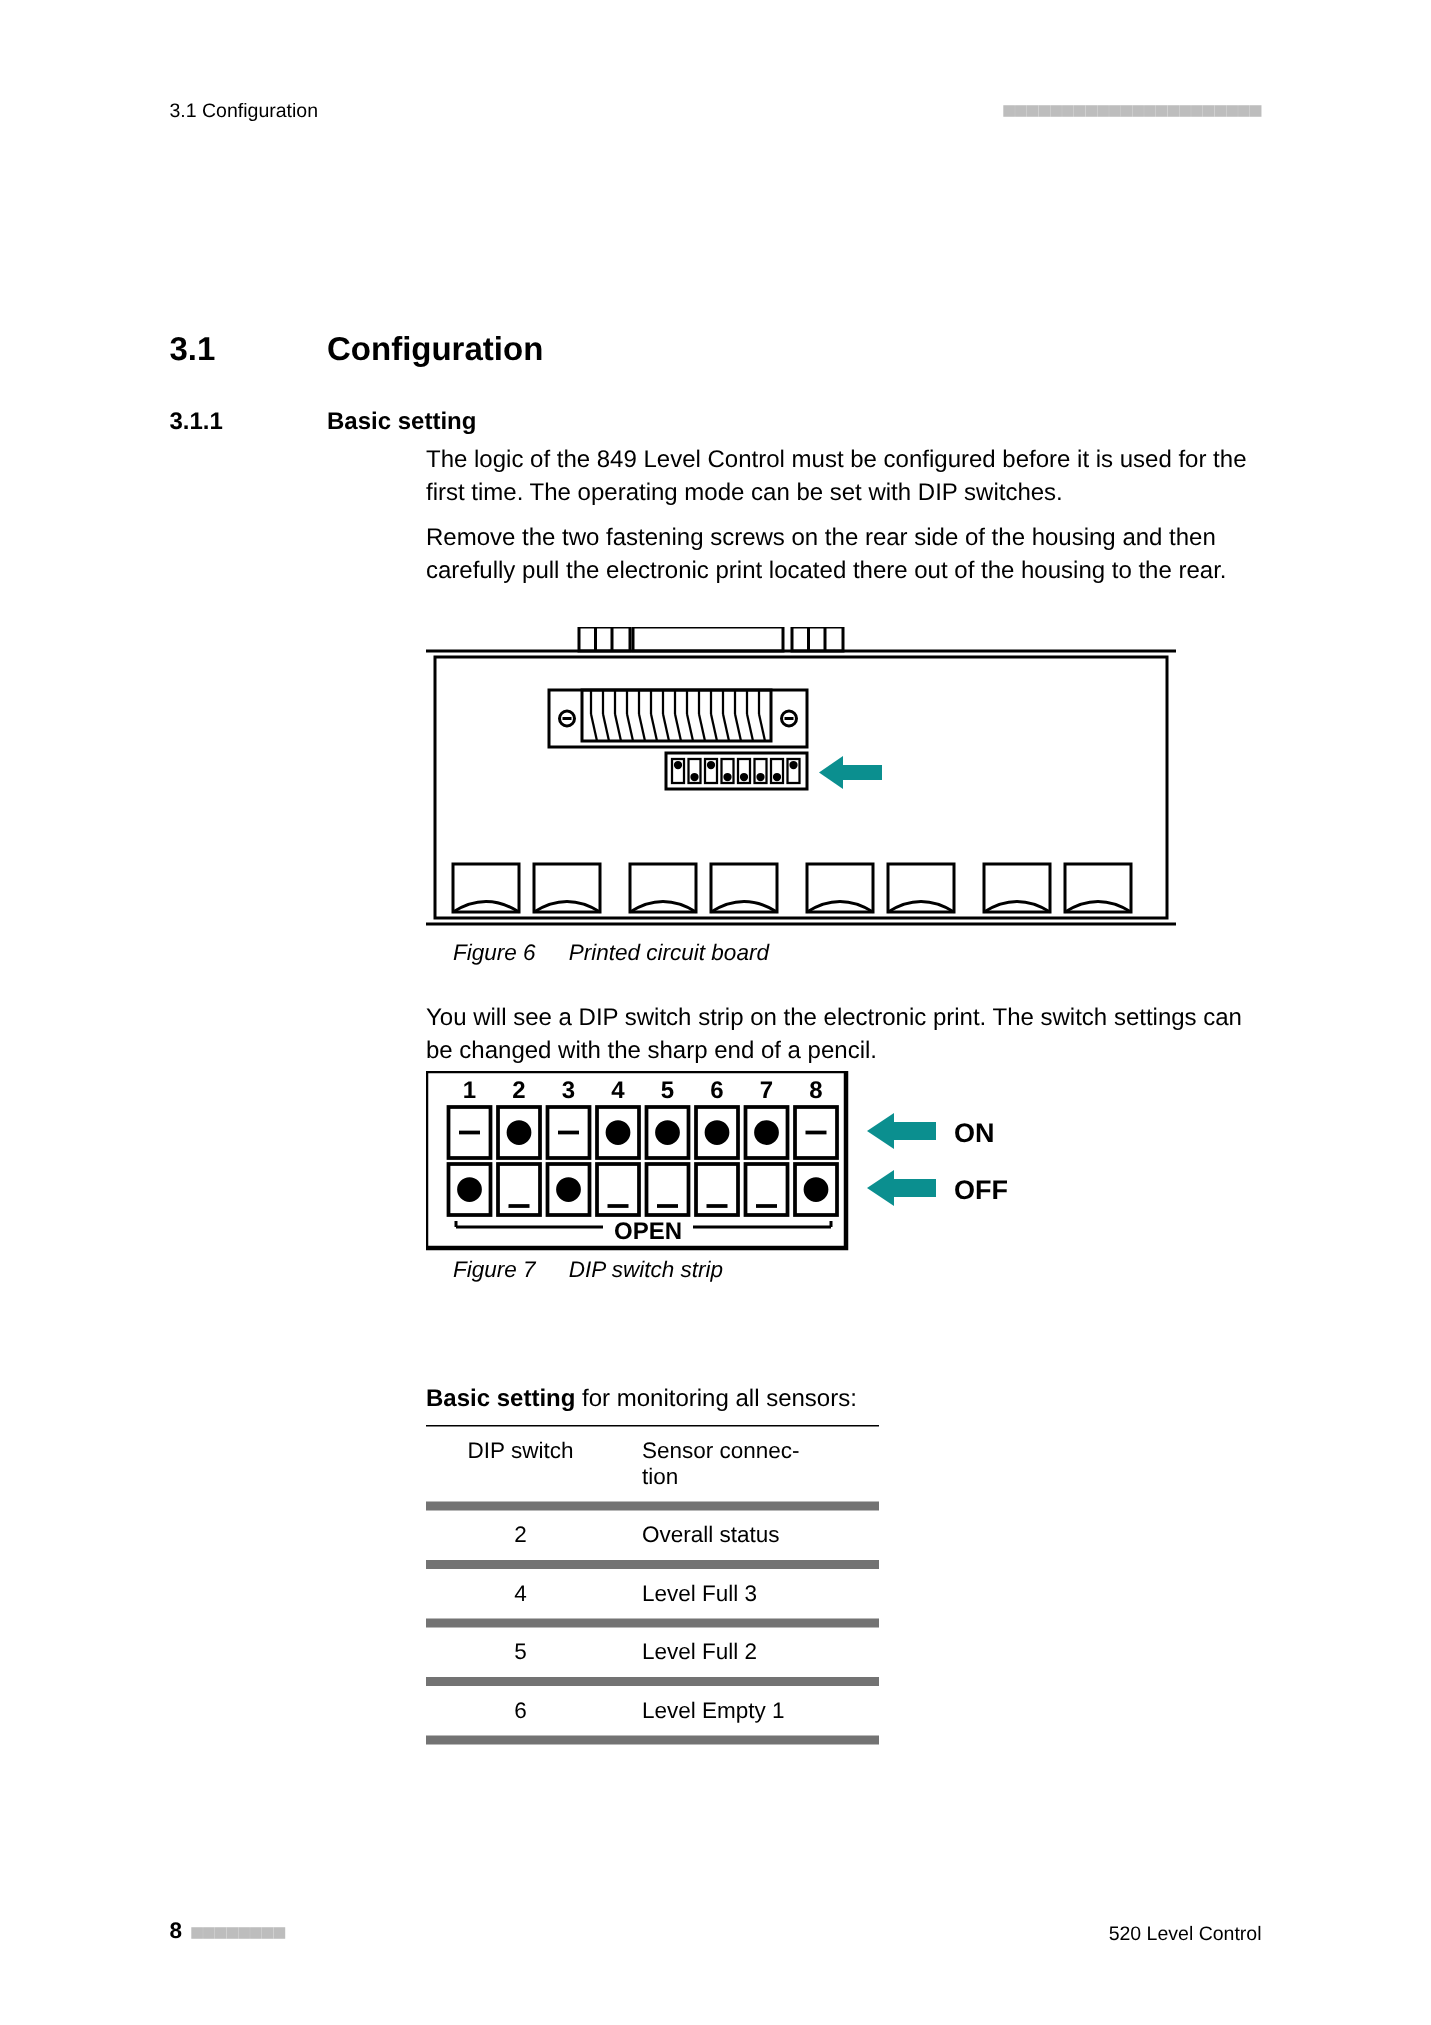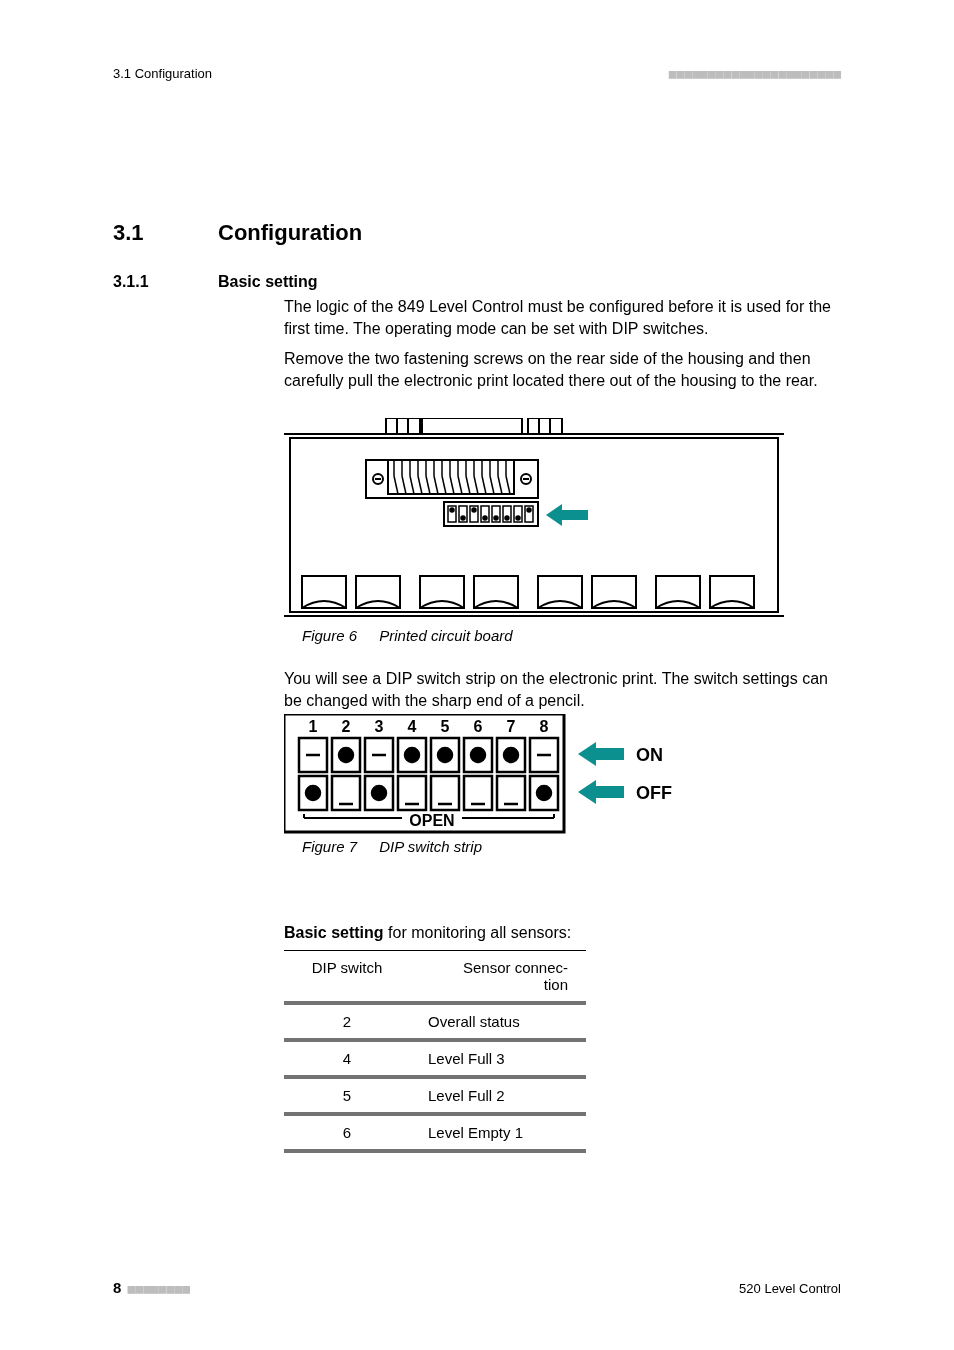--- a/index.html
+++ b/index.html
@@ -91,27 +91,26 @@
   table.dip {
     position: absolute;
     top: 950px;
     left: 284px;
     border-collapse: collapse;
     font-size: 15px;
   }
   table.dip th, table.dip td {
     padding: 8px 18px 8px 18px;
     text-align: left;
-    border-bottom: 4px solid #737373;
+    border-bottom: 6px solid #737373;
     vertical-align: top;
   }
   table.dip th {
     border-top: 1px solid #000;
     font-weight: 400;
-    text-align: right;
   }
   table.dip td.num { text-align: center; width: 90px; }
   table.dip th.num { text-align: center; width: 90px; }
   table.dip td.conn, table.dip th.conn { width: 140px; }
   .footer-page {
     position: absolute;
     bottom: 54px;
     left: 113px;
     font-size: 15px;
     font-weight: 700;

